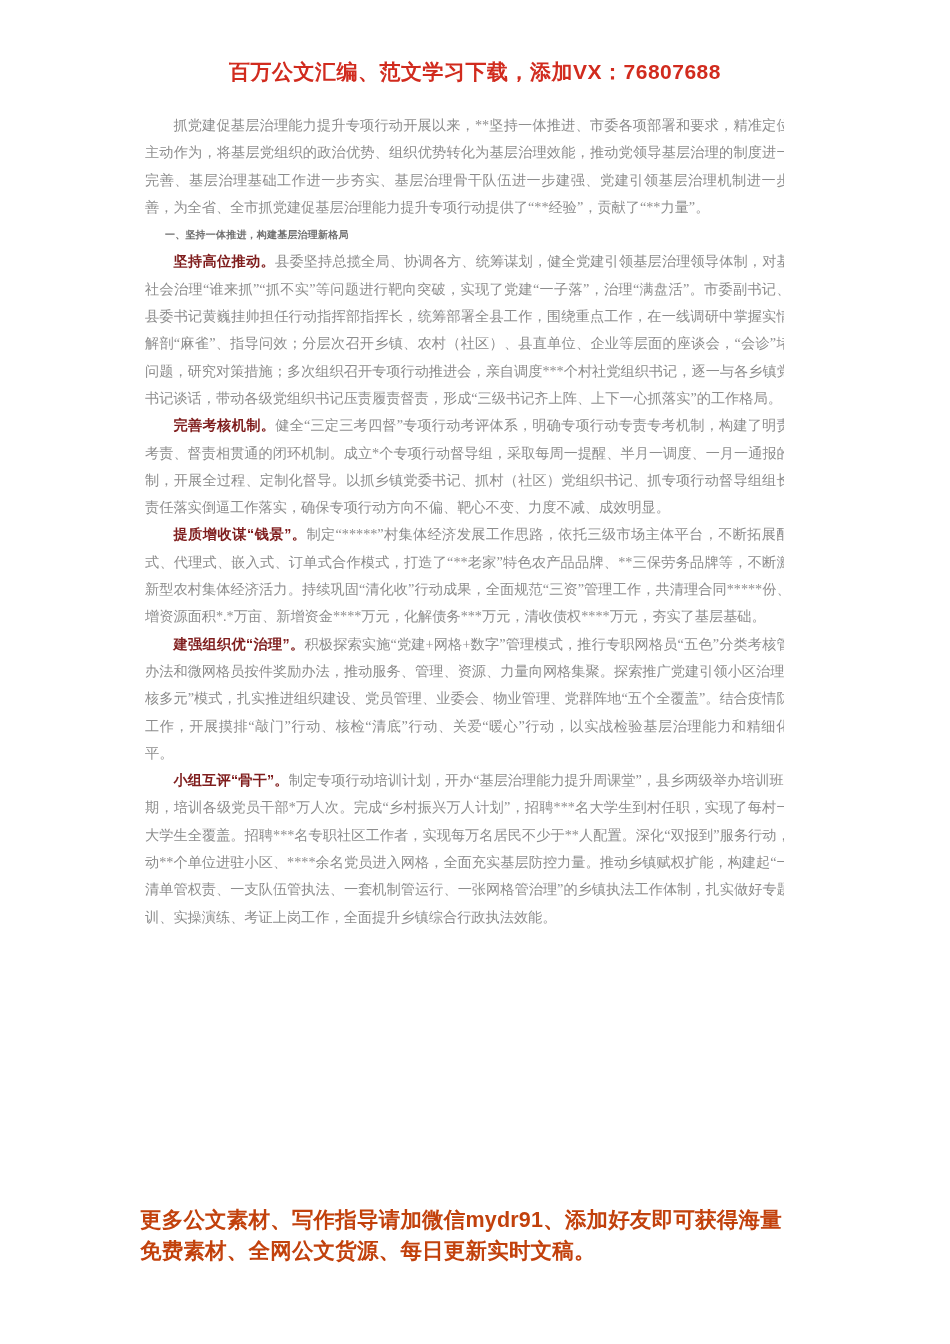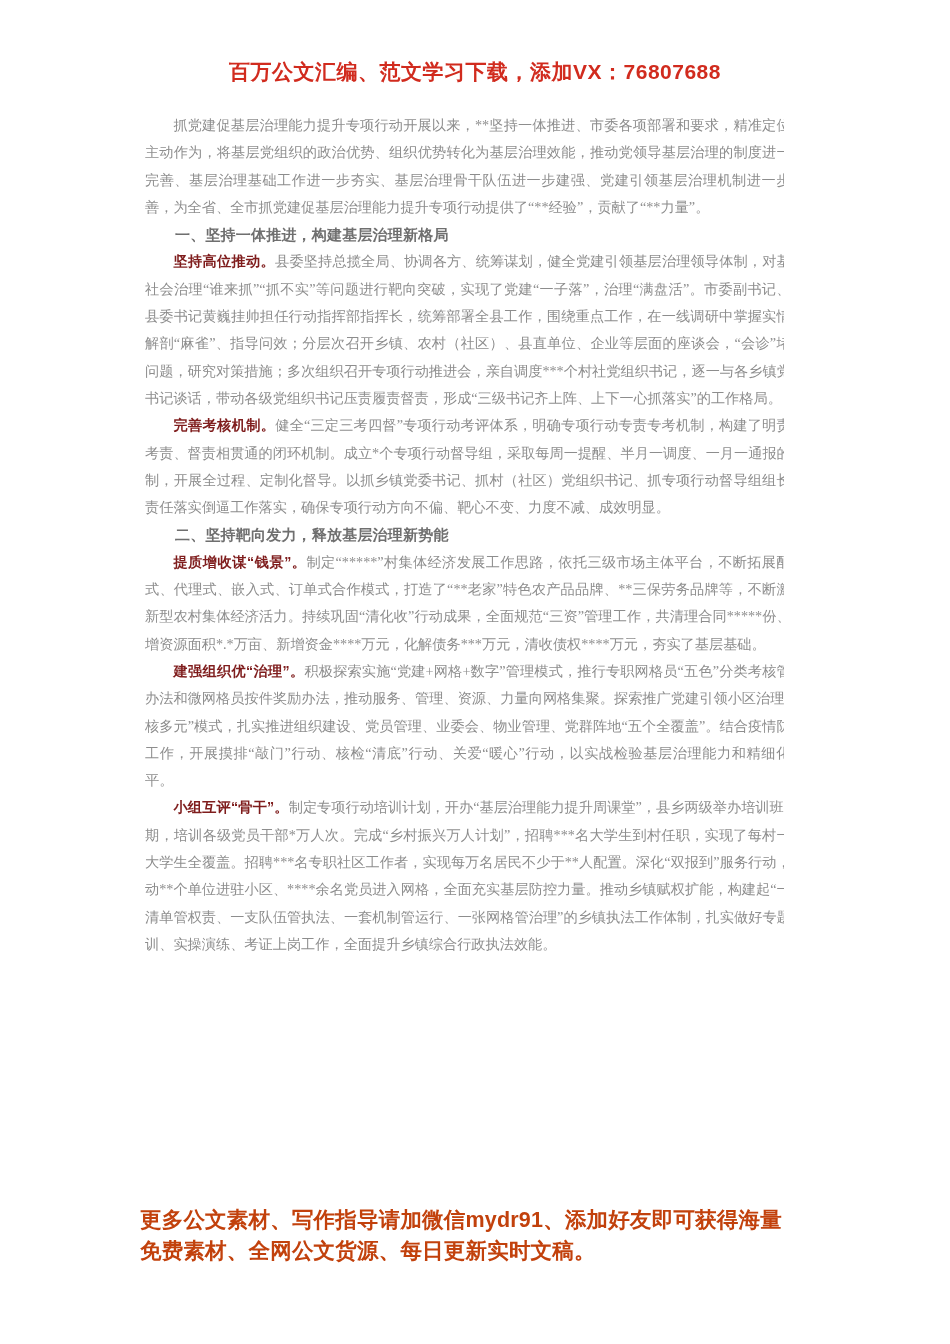--- a/index.html
+++ b/index.html
@@ -57,21 +57,21 @@
   .heading + .para {
     margin-top: 0;
   }
 
   .heading {
     margin: 0;
     text-indent: 2em;
     font-family: "Liberation Sans", "DejaVu Sans", sans-serif;
     font-weight: bold;
     color: #6f6f6f;
-    font-size: 15px;
+    font-size: 10px;
     line-height: 27.3px;
     letter-spacing: 0.2px;
   }
 
   .lead {
     font-family: "Liberation Sans", "DejaVu Sans", sans-serif;
     font-weight: bold;
     color: #7f1d1d;
     letter-spacing: 0.2px;
   }
@@ -104,21 +104,20 @@
 
     <p class="para"><span>抓党建促基层治理能力提升专项行动开展以来，**坚持一体推进、市委各项部署和要求，精准定位，主动作为，将基层党组织的政治优势、组织优势转化为基层治理效能，推动党领导基层治理的制度进一步完善、基层治理基础工作进一步夯实、基层治理骨干队伍进一步建强、党建引领基层治理机制进一步完善，为全省、全市抓党建促基层治理能力提升专项行动提供了“**经验”，贡献了“**力量”。</span></p>
 
     <p class="heading"><span>一、坚持一体推进，构建基层治理新格局</span></p>
 
     <p class="para"><span class="lead">坚持高位推动。</span><span>县委坚持总揽全局、协调各方、统筹谋划，健全党建引领基层治理领导体制，对基层社会治理“谁来抓”“抓不实”等问题进行靶向突破，实现了党建“一子落”，治理“满盘活”。市委副书记、**县委书记黄巍挂帅担任行动指挥部指挥长，统筹部署全县工作，围绕重点工作，在一线调研中掌握实情、解剖“麻雀”、指导问效；分层次召开乡镇、农村（社区）、县直单位、企业等层面的座谈会，“会诊”堵点问题，研究对策措施；多次组织召开专项行动推进会，亲自调度***个村社党组织书记，逐一与各乡镇党委书记谈话，带动各级党组织书记压责履责督责，形成“三级书记齐上阵、上下一心抓落实”的工作格局。</span></p>
 
 
     <p class="para"><span class="lead">完善考核机制。</span><span>健全“三定三考四督”专项行动考评体系，明确专项行动专责专考机制，构建了明责、考责、督责相贯通的闭环机制。成立*个专项行动督导组，采取每周一提醒、半月一调度、一月一通报的机制，开展全过程、定制化督导。以抓乡镇党委书记、抓村（社区）党组织书记、抓专项行动督导组组长的责任落实倒逼工作落实，确保专项行动方向不偏、靶心不变、力度不减、成效明显。</span></p>
 
-    <p class="heading"><span>二、坚持靶向发力，释放基层治理新势能</span></p>
 
     <p class="para"><span class="lead">提质增收谋“钱景”。</span><span>制定“*****”村集体经济发展工作思路，依托三级市场主体平台，不断拓展配套式、代理式、嵌入式、订单式合作模式，打造了“**老家”特色农产品品牌、**三保劳务品牌等，不断激发新型农村集体经济活力。持续巩固“清化收”行动成果，全面规范“三资”管理工作，共清理合同*****份、新增资源面积*.*万亩、新增资金****万元，化解债务***万元，清收债权****万元，夯实了基层基础。</span></p>
 
     <p class="para"><span class="lead">建强组织优“治理”。</span><span>积极探索实施“党建+网格+数字”管理模式，推行专职网格员“五色”分类考核管理办法和微网格员按件奖励办法，推动服务、管理、资源、力量向网格集聚。探索推广党建引领小区治理“一核多元”模式，扎实推进组织建设、党员管理、业委会、物业管理、党群阵地“五个全覆盖”。结合疫情防控工作，开展摸排“敲门”行动、核检“清底”行动、关爱“暖心”行动，以实战检验基层治理能力和精细化水平。</span></p>
 
     <p class="para"><span class="lead">小组互评“骨干”。</span><span>制定专项行动培训计划，开办“基层治理能力提升周课堂”，县乡两级举办培训班***期，培训各级党员干部*万人次。完成“乡村振兴万人计划”，招聘***名大学生到村任职，实现了每村一名大学生全覆盖。招聘***名专职社区工作者，实现每万名居民不少于**人配置。深化“双报到”服务行动，推动**个单位进驻小区、****余名党员进入网格，全面充实基层防控力量。推动乡镇赋权扩能，构建起“一张清单管权责、一支队伍管执法、一套机制管运行、一张网格管治理”的乡镇执法工作体制，扎实做好专题培训、实操演练、考证上岗工作，全面提升乡镇综合行政执法效能。</span></p>
 
 
   </div>
 

